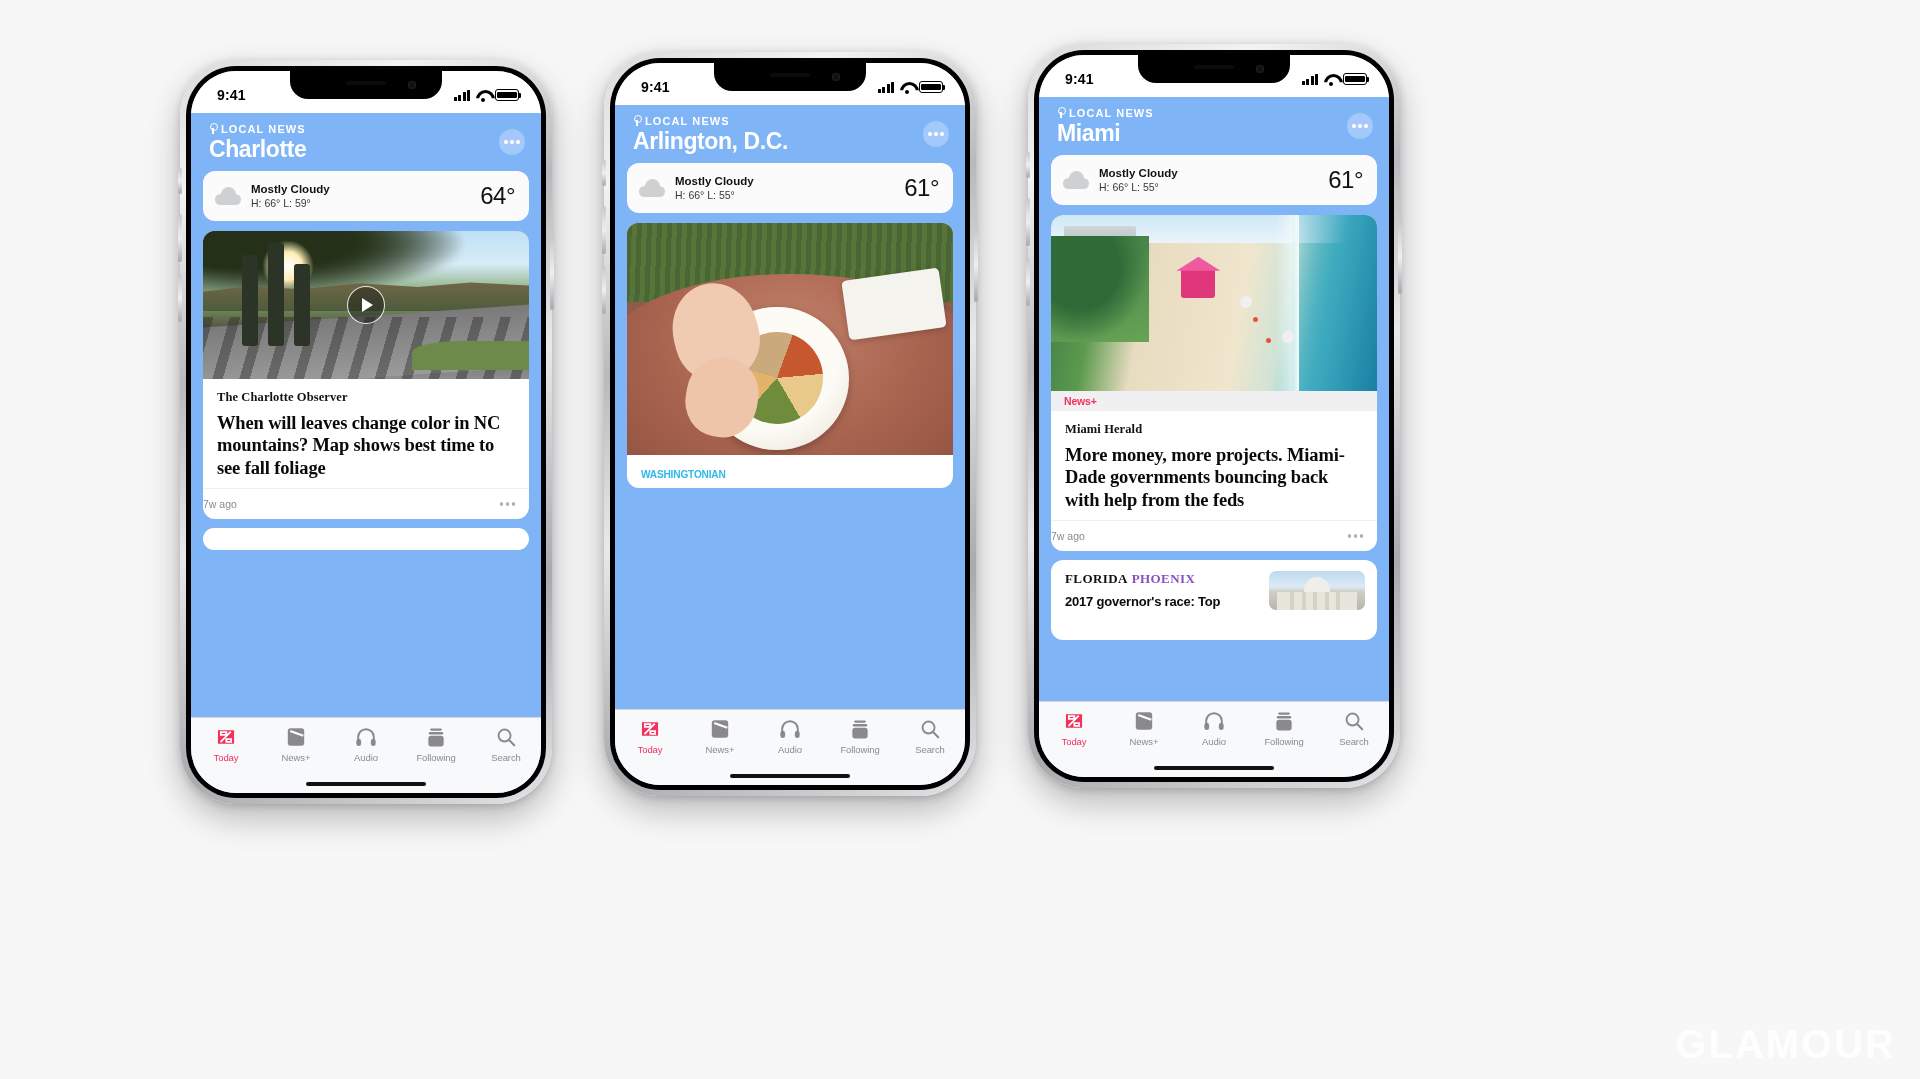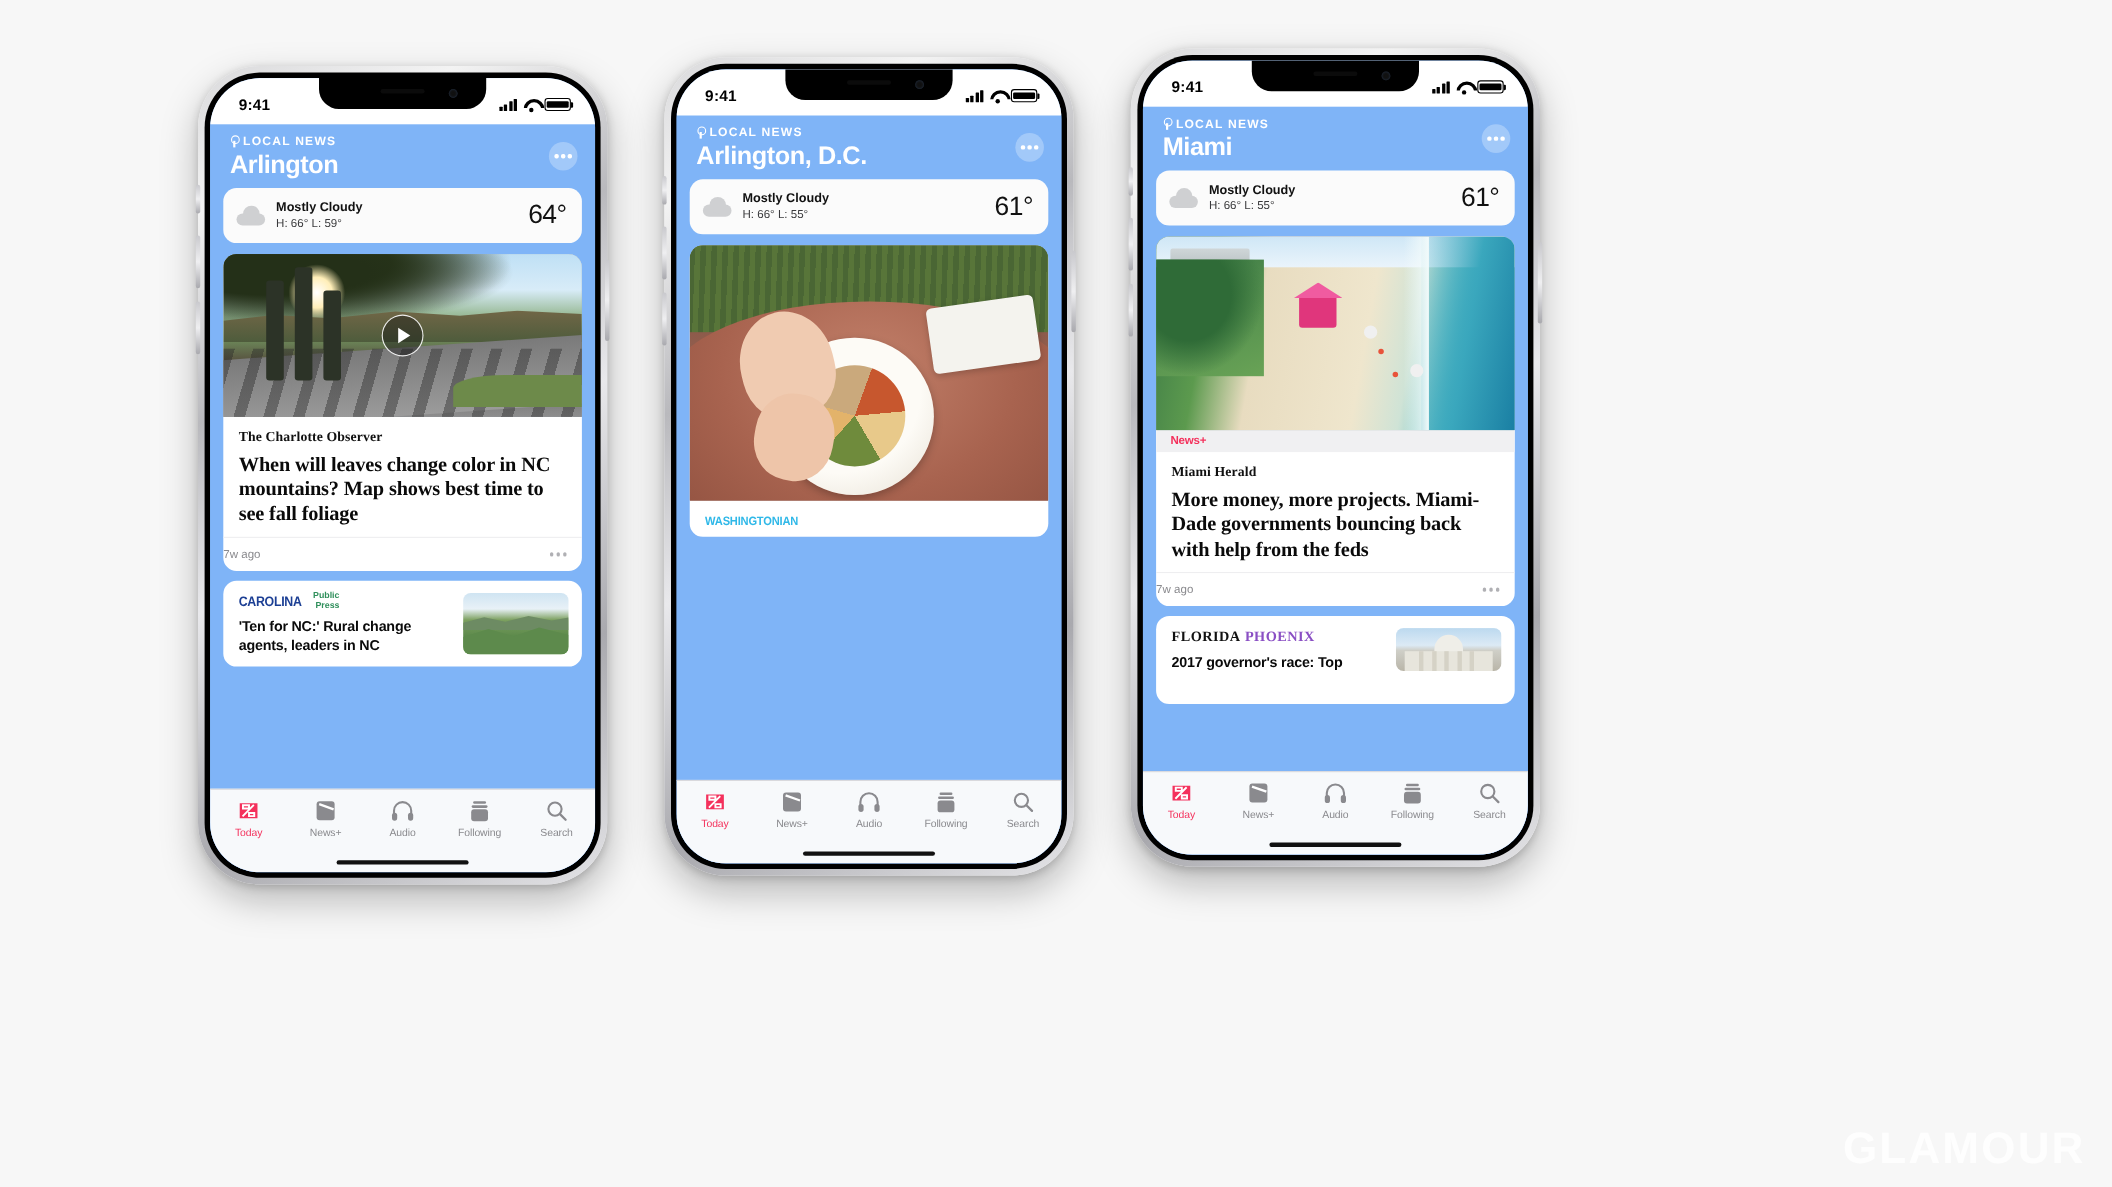--- a/index.html
+++ b/index.html
@@ -160,21 +160,21 @@
   .newsplus-bar {
     background: #f0f0f2; padding: 4px 12px;
     display: flex; align-items: center;
   }
   .newsplus-badge {
     font-size: 10.5px; font-weight: bold; color: #f4315c; letter-spacing: -.2px;
     display: flex; align-items: center; gap: 1px;
   }
   .apple-mark { font-size: 11px; line-height: 1; }
   .card-body { padding: 11px 14px 0 14px; }
-  .masthead { height: 15px; display: flex; align-items: center; margin-bottom: 7px; text-align: right; }
+  .masthead { height: 15px; display: flex; align-items: center; margin-bottom: 7px; }
   .masthead-serif {
     font-family: "Liberation Serif", serif; font-weight: bold;
     font-size: 12.5px; color: #111; letter-spacing: .1px;
   }
   .masthead-wash {
     font-family: "Liberation Sans", sans-serif; font-weight: bold;
     font-size: 11px; color: #2fb8e8; letter-spacing: -.2px;
     transform: scaleX(.92); transform-origin: left center;
   }
   .masthead-carolina { display: flex; align-items: center; gap: 4px; }
@@ -337,21 +337,21 @@
 
         <div class="news">
           <div class="news-scroll">
 
             <div class="loc-header">
               <div>
                 <div class="loc-kicker">
                   <span class="pin"></span>
                   <span>LOCAL NEWS</span>
                 </div>
-                <div class="loc-city">Arlington</div>
+                <div class="loc-city">Charlotte</div>
               </div>
               <div class="dots-btn">
                   <i></i>
                   <i></i>
                   <i></i>
                 </div>
             </div>
 
             <div class="weather">
               <span class="cloud"></span>
@@ -388,30 +388,20 @@
                 <span class="card-dots">
                     <i></i>
                     <i></i>
                     <i></i>
                   </span>
               </div>
             </div>
 
             <div class="card">
               <div class="card-compact">
-                <div class="cc-text">
-                  <div class="masthead masthead-carolina">
-                    <span class="mh-carolina-1">CAROLINA</span>
-                    <span class="mh-carolina-2">
-                      <span>Public</span><br>
-                      <span>Press</span>
-                    </span>
-                  </div>
-                  <div class="cc-headline">'Ten for NC:' Rural change agents, leaders in NC</div>
-                </div>
                 <div class="cc-thumb">
                   <div class="ph scene-mtn">
                       <div class="r1"></div>
                       <div class="r2"></div>
                     </div>
                 </div>
               </div>
             </div>
 
           </div>

